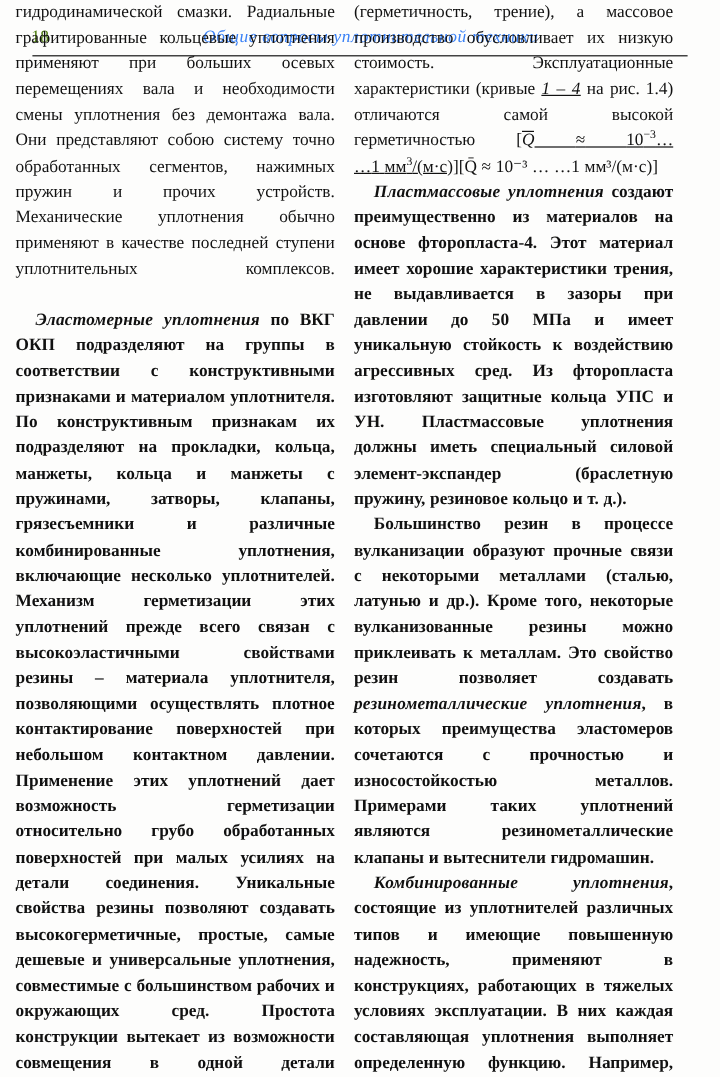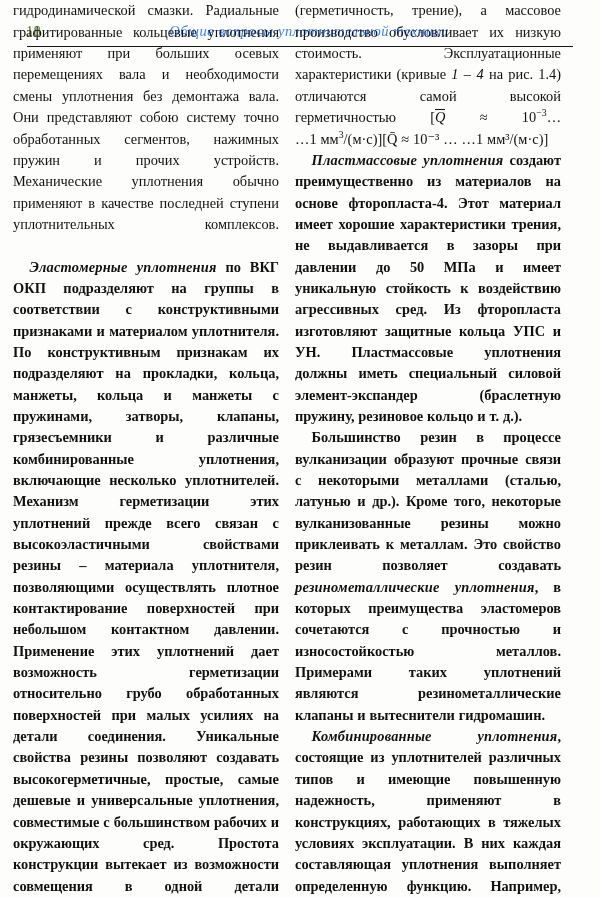--- a/index.html
+++ b/index.html
@@ -103,21 +103,21 @@
     line-height: 1;
   }
   .mathi {
     font-style: italic;
   }
   sup {
     font-size: 0.68em;
     vertical-align: super;
     line-height: 0;
   }
-  .nowrap { white-space: nowrap; }
+  .nowrap { white-space: nowrap; text-decoration: underline; }
 </style>
 </head>
 <body>
 
 <div class="page">
 
   <div class="running-head">
     <div class="folio">18</div>
     <div class="head-title">Общие вопросы уплотнительной техники</div>
   </div>

